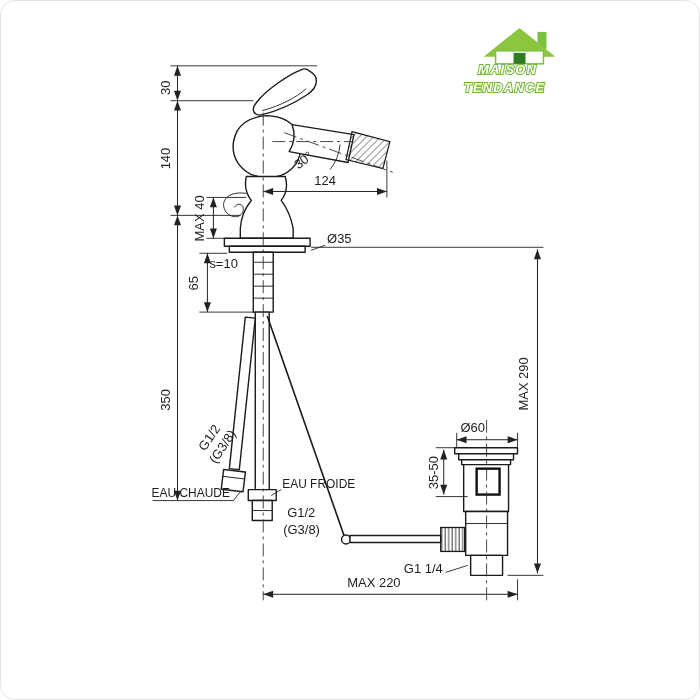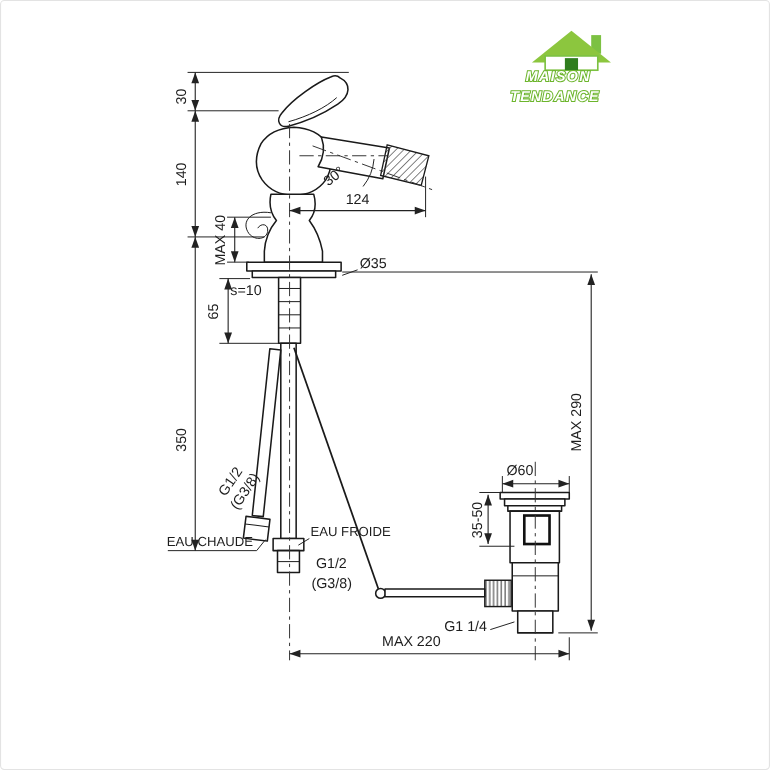--- a/index.html
+++ b/index.html
@@ -1,17 +1,17 @@
 <!DOCTYPE html>
 <html><head>
 <meta charset="utf-8">
 <style>
   html,body{margin:0;padding:0;background:#ffffff;}
   .frame{position:relative;width:700px;height:700px;box-sizing:border-box;
-         border:1px solid #e3e3e3;border-radius:4px;background:#fff;overflow:hidden;}
+         border:1px solid #e3e3e3;border-radius:15px;background:#fff;overflow:hidden;}
   svg{display:block;width:100%;height:100%;}
   svg text{font-family:"Liberation Sans",sans-serif;fill:#1d1d1d;font-size:13px;}
   .lbl-sm{font-size:12px;}
   .part{fill:#ffffff;stroke:#1a1a1a;stroke-width:1.4;stroke-linejoin:round;}
   .thin{fill:none;stroke:#1a1a1a;stroke-width:0.9;}
   .ext line{stroke:#222;stroke-width:0.9;}
   .lead{stroke:#222;stroke-width:0.9;fill:none;}
   .dim line{stroke:#222;stroke-width:1;}
   .arc{fill:none;stroke:#222;stroke-width:0.9;}
   .center{stroke:#333;stroke-width:0.9;stroke-dasharray:13 4 3 4;fill:none;}

